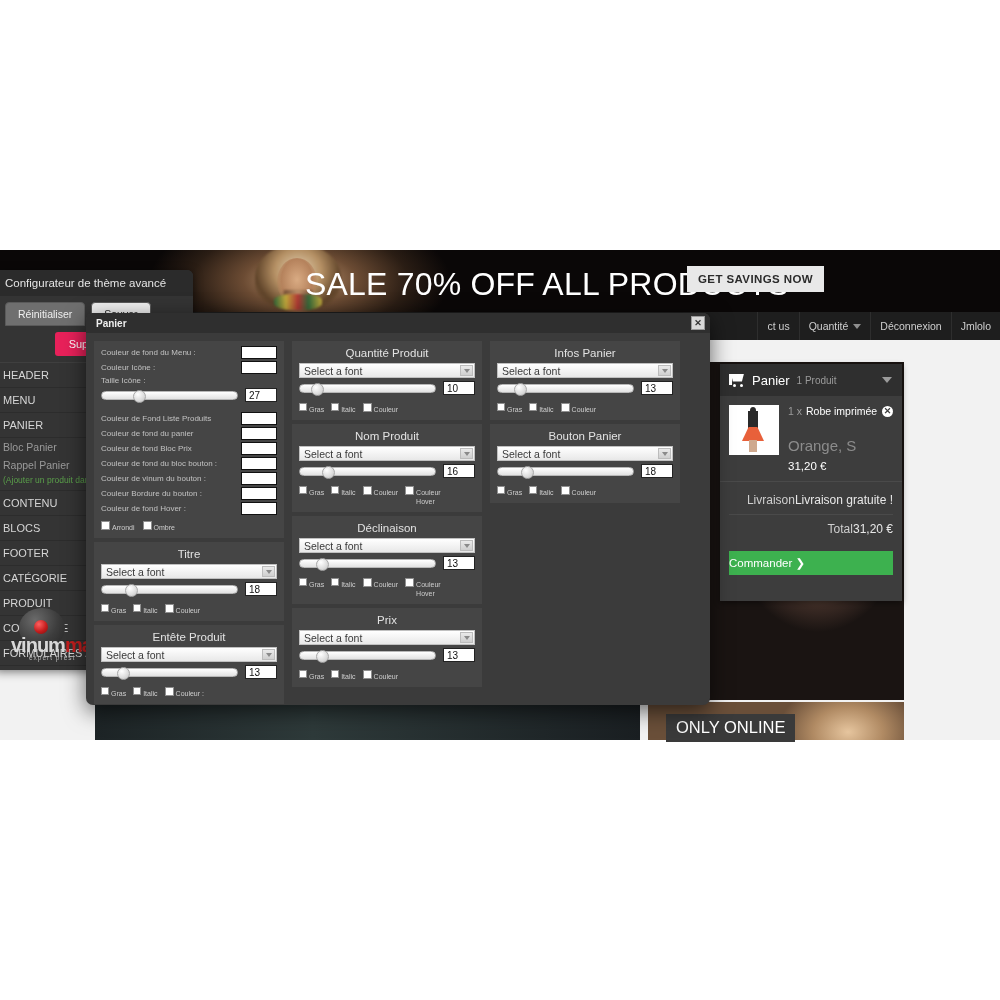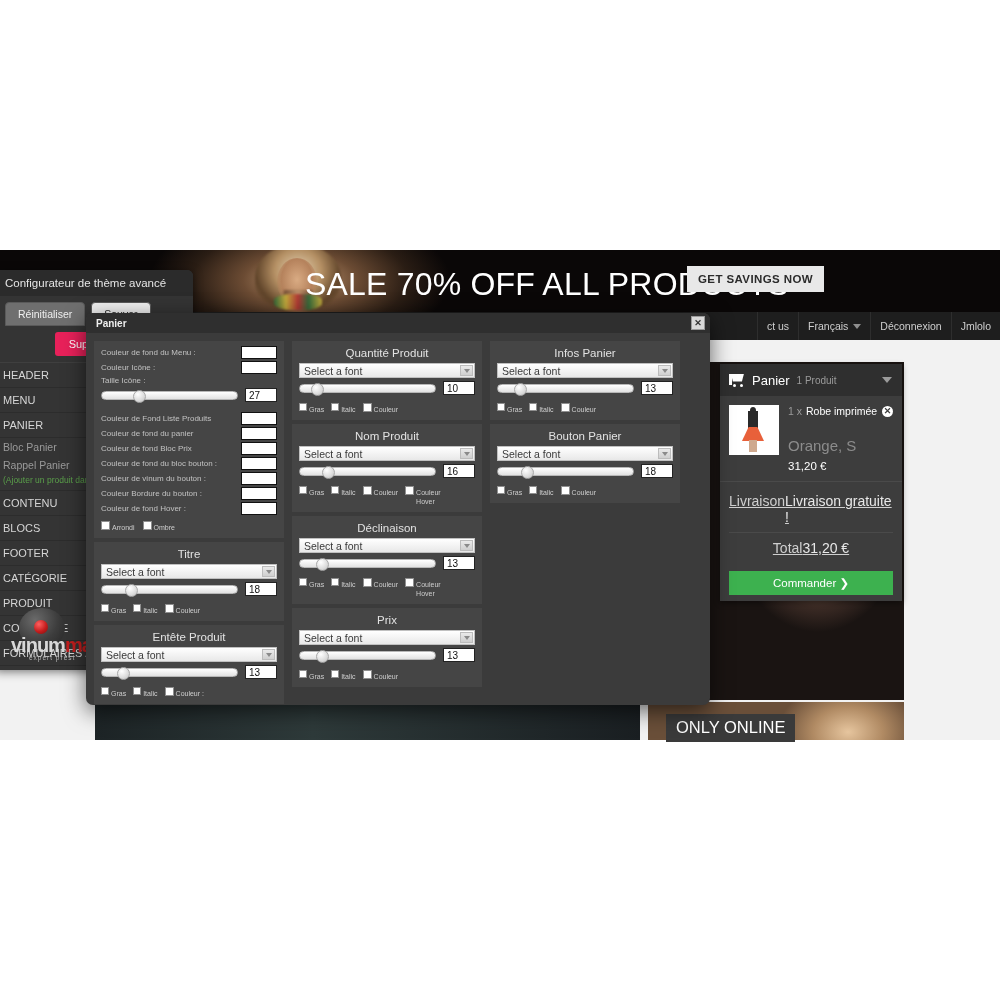--- a/index.html
+++ b/index.html
@@ -183,28 +183,28 @@
   .cart-prod-name { color: #ffffff; }
   .cart-remove {
     margin-left: auto; width: 11px; height: 11px; border-radius: 50%;
     background: #ffffff; color: #3d3d3d; font-size: 9px; line-height: 11px;
     text-align: center; font-weight: bold; flex: 0 0 auto;
   }
   .cart-attr { color: #8c8c8c; font-size: 15px; margin-top: 20px; }
   .cart-price { color: #ffffff; font-size: 11.5px; margin-top: 6px; }
   .cart-rows { padding: 4px 9px 8px; }
   .cart-row {
-    display: flex; justify-content: center; font-size: 14px;
-    color: #cfcfcf; padding: 7px 0; border-bottom: 1px solid #4a4a4a; text-decoration: underline;
+    display: flex; justify-content: flex-end; font-size: 12px;
+    color: #cfcfcf; padding: 7px 0; border-bottom: 1px solid #4a4a4a;
   }
   .cart-row:last-child { border-bottom: none; }
   .cart-row .val { color: #e8e8e8; }
   .cart-order-wrap { padding: 0 9px 10px; }
   .cart-order-btn {
-    display: block; width: 100%; height: 24px; line-height: 24px; text-align: center;
+    display: block; width: 100%; height: 24px; line-height: 24px; text-align: left;
     background: #3db14f; color: #ffffff; font-size: 11.5px; border: none; cursor: pointer;
     font-family: inherit;
   }
 
   
   #configurator {
     position: absolute; left: -5px; top: 270px; width: 198px; height: 400px;
     background: #343434; border-radius: 6px 6px 0 0;
     box-shadow: 0 2px 10px rgba(0,0,0,.5); overflow: hidden;
   }
@@ -354,21 +354,21 @@
       <div class="hero-text">SALE 70% OFF ALL PRODUCTS</div>
       <div class="hero-cta">GET SAVINGS NOW</div>
     </div>
 
     <div class="topnav">
       <div class="topnav-items">
         <div class="topnav-item">
           <span>ct us</span>
         </div>
         <div class="topnav-item">
-          <span>Français</span>
+          <span>Quantité</span>
           <span class="caret-down"></span>
         </div>
         <div class="topnav-item">
           <span>Déconnexion</span>
         </div>
         <div class="topnav-item">
           <span>Jmlolo</span>
         </div>
       </div>
     </div>

